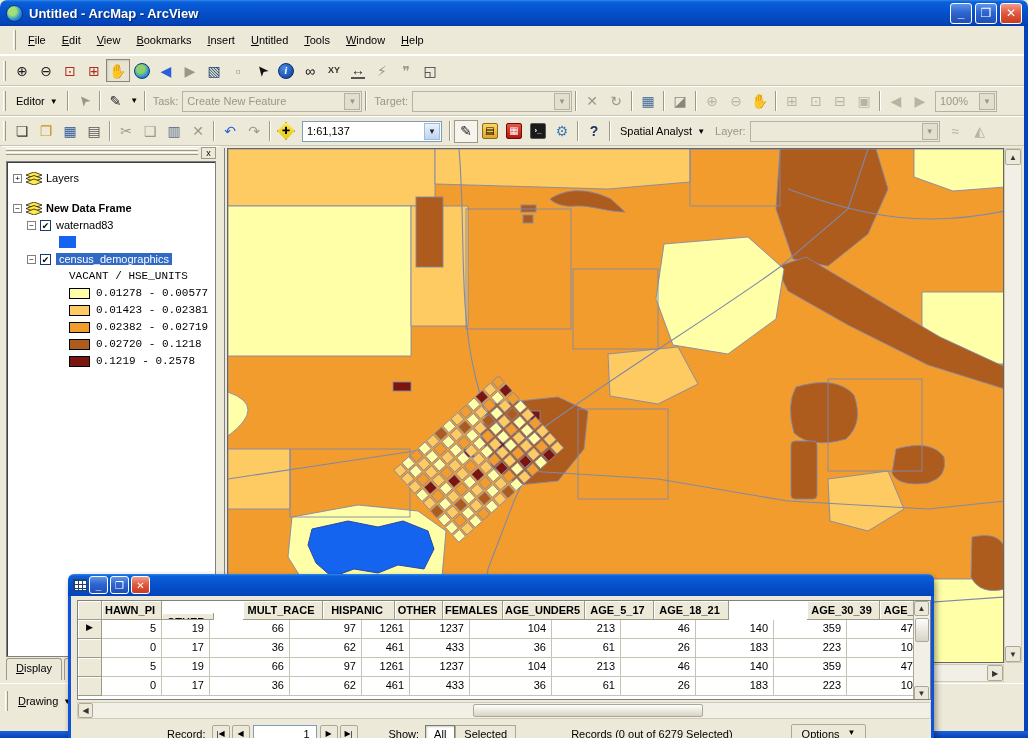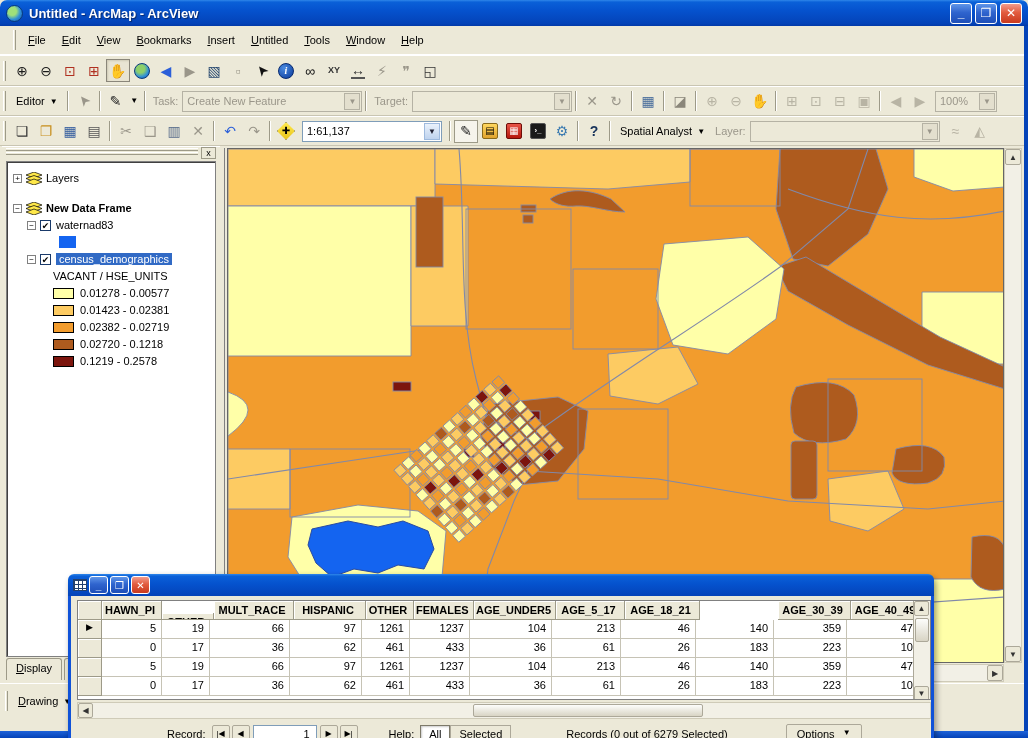--- a/index.html
+++ b/index.html
@@ -63,21 +63,21 @@
   .tocx{position:absolute;right:4px;top:0;width:15px;height:12px;font-size:9px;line-height:11px;text-align:center;
     background:#ECE9D8;border:1px solid #9d9a88;}
   .tocpanel{position:absolute;left:4px;top:15px;width:210px;height:496px;background:#fff;
     border:1px solid #808080;box-shadow:inset 1px 1px 0 #404040;padding:8px 2px 0 6px;overflow:hidden;}
   .trow{display:flex;align-items:center;height:16px;margin-bottom:1px;white-space:nowrap;}
   .pm{width:9px;height:9px;border:1px solid #808080;background:#fff;font-size:8px;line-height:7px;text-align:center;margin-right:4px;flex:none;}
   .cb{width:11px;height:11px;border:1px solid #1a3a6a;background:#fff;font-size:9px;line-height:10px;text-align:center;margin-right:5px;flex:none;}
   .lyricon{margin-right:4px;flex:none;}
   .sel{background:#316AC5;color:#fff;padding:0 3px;}
   .sw{width:21px;height:11px;border:1px solid #000;margin-right:6px;flex:none;}
-  .indent1{margin-left:14px;} .indent3{margin-left:46px;} .indent4{margin-left:40px;}
+  .indent1{margin-left:14px;} .indent3{margin-left:46px;} .indent4{margin-left:56px;font-family:Liberation Mono, monospace;}
   .toctabs{position:absolute;left:4px;top:512px;height:22px;display:flex;}
   .tab{border:1px solid #9d9a88;border-bottom:none;background:#ECE9D8;padding:3px 9px;border-radius:3px 3px 0 0;margin-right:2px;}
   .tab::first-letter{text-decoration:underline;}
 
   
   .mapframe{position:absolute;left:224px;top:2px;width:800px;height:535px;background:#ECE9D8;border-left:1px solid #808080;}
   .mapview{position:absolute;left:2px;top:0;width:777px;height:515px;background:#fff;overflow:hidden;border:1px solid #666;}
   .vsb{position:absolute;right:2px;top:0;width:18px;height:515px;background:#F2F0E6;border:1px solid #CFCBB8;}
   .hsb{position:absolute;left:2px;top:516px;width:777px;height:18px;background:#F2F0E6;border:1px solid #CFCBB8;}
   .sbtn{position:absolute;width:16px;height:16px;background:#ECE9D8;border:1px solid #ACA899;border-radius:2px;
@@ -652,21 +652,21 @@
       <div class="awbtn">_</div>
       <div class="awbtn">❐</div>
       <div class="awbtn close">✕</div>
     </div>
     <div class="gridwrap">
       <div id="attr-grid-rows">
           <div class="grow ghead">
             <div class="gcell gsel" style="width: 24px;"></div>
             <div class="gcell" style="width: 60px;">HAWN_PI</div>
             <div class="gcell" style="width: 52px; margin-top: 12px;">OTHER</div>
-            <div class="gcell" style="width: 80px;">MULT_RACE</div>
+            <div class="gcell" style="width: 80px; margin-left: 29px;">MULT_RACE</div>
             <div class="gcell" style="width: 72px;">HISPANIC</div>
             <div class="gcell" style="width: 48px;">OTHER</div>
             <div class="gcell" style="width: 60px;">FEMALES</div>
             <div class="gcell" style="width: 82px;">AGE_UNDER5</div>
             <div class="gcell" style="width: 69px;">AGE_5_17</div>
             <div class="gcell" style="width: 75px;">AGE_18_21</div>
             <div class="gcell" style="width: 78px; margin-top: 27px;">AGE_22_29</div>
             <div class="gcell" style="width: 73px;">AGE_30_39</div>
             <div class="gcell" style="width: 72px;">AGE_40_49</div>
           </div>
@@ -741,21 +741,21 @@
       <div class="sbtn" style="position:static;width:15px;height:15px;">◀</div>
       <div class="thumb" style="margin-left:380px;width:230px;height:13px;"></div>
     </div>
     <div class="navbar">
       <span style="margin-left:96px;">Record:</span>
       <span class="nbtn" style="margin-left:6px;">|◀</span>
       <span class="nbtn">◀</span>
       <span class="nbox">1</span>
       <span class="nbtn">▶</span>
       <span class="nbtn">▶|</span>
-      <span style="margin-left:30px;">Help:</span>
+      <span style="margin-left:30px;">Show:</span>
       <span class="showbtn on" style="margin-left:6px;">All</span>
       <span class="showbtn">Selected</span>
       <span style="margin-left:55px;">Records (0 out of 6279 Selected)</span>
       <span class="optbtn" style="margin-left:58px;">
         <span>Options</span>
         <span style="font-size:8px;">▼</span>
       </span>
     </div>
   </div>
 

